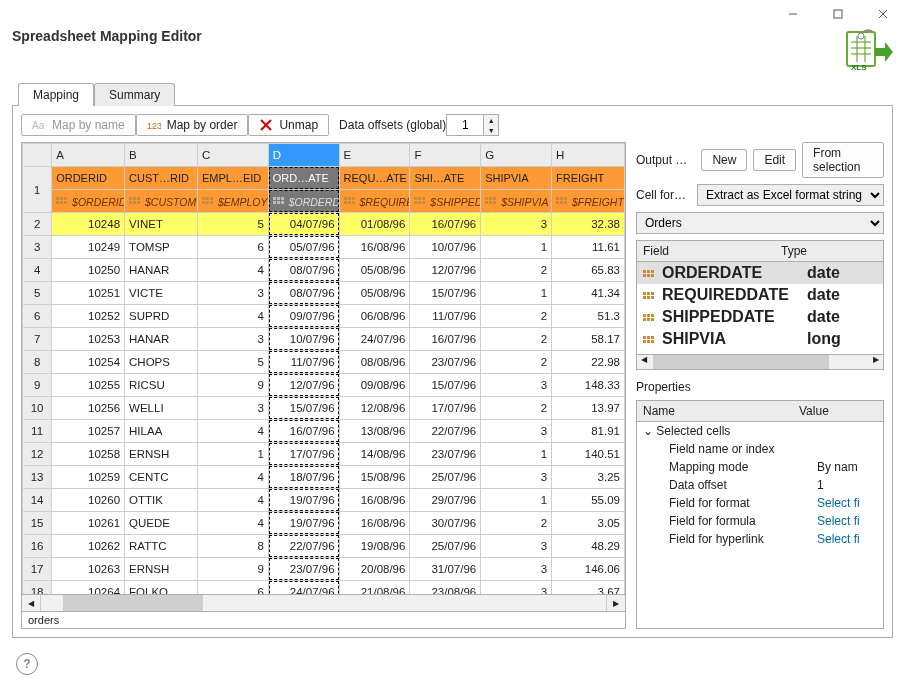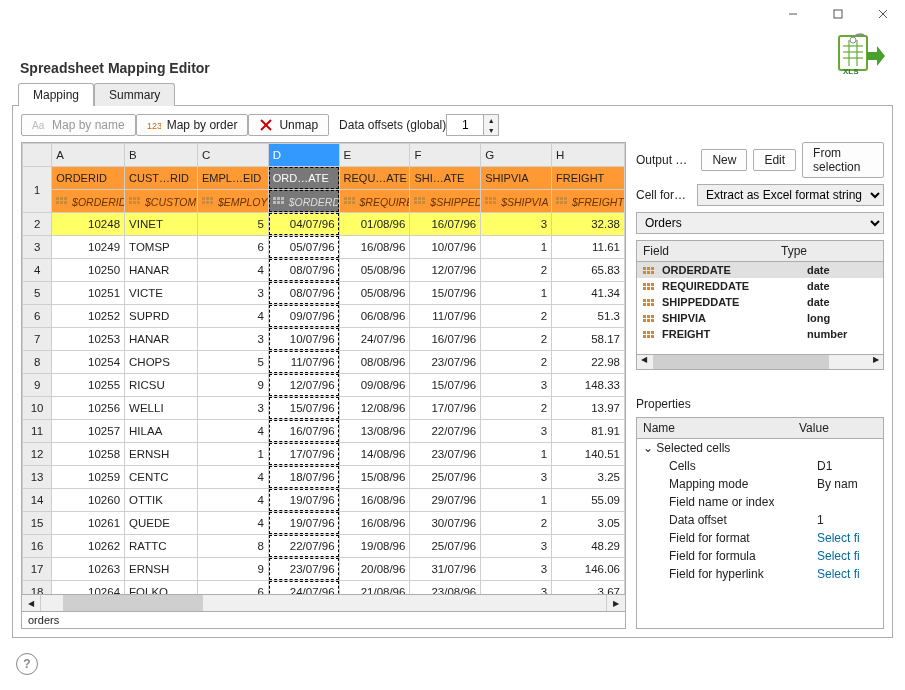--- a/index.html
+++ b/index.html
@@ -11,21 +11,21 @@
     --dark-blue:#0066cc;
     --orange:#ff9933;
     --yellow:#ffff66;
     --gray-header:#787878;
     --white:#ffffff;
   }
   html,body{margin:0;padding:0;font-family:"Segoe UI",Tahoma,Arial,sans-serif;font-size:12px;color:#222;background:#fff;height:100%;}
   .window{width:905px;height:690px;display:flex;flex-direction:column;background:#fff;position:relative;}
   .titlebar{height:28px;display:flex;align-items:center;justify-content:flex-end;}
   .title-ctrl{width:45px;height:28px;display:flex;align-items:center;justify-content:center;color:#666;}
-  .topbar{height:48px;display:flex;align-items:flex-end;padding:0 20px;justify-content:space-between;}
+  .topbar{height:48px;display:flex;align-items:flex-start;padding:0 12px;justify-content:space-between;}
   .app-title{font-weight:600;font-size:14px;color:#333;}
   .export-icon{width:48px;height:44px;position:relative;}
   .export-icon svg{width:100%;height:100%;}
   .tabstrip{display:flex;gap:0;padding-left:18px;margin-top:6px;}
   .tab{border:1px solid var(--border);border-bottom:none;padding:4px 14px;background:var(--header-bg);position:relative;top:1px;border-radius:3px 3px 0 0;font-size:12px;}
   .tab.active{background:#fff;z-index:2;}
   .tab-content{border:1px solid var(--border);margin:0 12px 0 12px;padding:8px;flex:1;display:flex;flex-direction:column;min-height:0;}
   .toolbar{display:flex;align-items:center;margin-bottom:6px;flex-wrap:wrap;}
   .btn{border:1px solid var(--border);background:#fdfdfd;padding:3px 10px;display:inline-flex;align-items:center;gap:6px;cursor:default;font-size:12px;border-radius:2px;}
   .btn.disabled{color:#999;}
@@ -60,26 +60,26 @@
   .hscroll .thumb{height:100%;background:#cfcfcf;width:140px;margin-left:22px;}
   .sheettab-strip{border:1px solid var(--border);border-top:none;padding:2px 6px;font-size:11px;background:#fff;display:flex;gap:6px;align-items:center;}
   .side-pane{width:248px;display:flex;flex-direction:column;gap:6px;min-height:0;}
   .side-row{display:flex;align-items:center;gap:6px;}
   .side-row>label{white-space:nowrap;overflow:hidden;text-overflow:ellipsis;font-size:12px;}
   select.drop{flex:1;border:1px solid var(--border);padding:2px 4px;font-size:12px;}
   select.full{width:100%;border:1px solid var(--border);padding:2px 4px;font-size:12px;}
   .field-list{border:1px solid var(--border);height:128px;overflow:hidden;display:flex;flex-direction:column;}
   .field-list .fl-head{display:flex;background:var(--header-bg);border-bottom:1px solid var(--border);font-size:12px;}
   .field-list .fl-head>div{padding:3px 6px;}
-  .fl-row{display:flex;align-items:center;padding:2px 6px;gap:6px;font-size:11px;}
+  .fl-row{display:flex;align-items:center;padding:2px 6px;gap:6px;font-size:16px;}
   .fl-row.sel{background:#e0e0e0;}
   .fl-row .nm{flex:1;font-weight:600;display:flex;align-items:center;gap:6px;}
   .fl-row .tp{width:70px;font-weight:600;}
   .fl-scroll{display:flex;background:#f0f0f0;border-top:1px solid var(--border);height:14px;}
-  .props-label{margin-top:21px;}
+  .props-label{margin-top:4px;}
   .props{border:1px solid var(--border);flex:1;overflow:hidden;display:flex;flex-direction:column;min-height:0;}
   .props .pr-head{display:flex;background:var(--header-bg);border-bottom:1px solid var(--border);font-size:12px;}
   .props .pr-head>div{padding:3px 6px;}
   .pr-row{display:flex;padding:2px 6px;font-size:12px;}
   .pr-row .pn{flex:1;}
   .pr-row .pv{width:60px;white-space:nowrap;overflow:hidden;}
   .pr-row .pv.faint{color:#0369a1;}
   .footer{height:52px;display:flex;align-items:center;justify-content:space-between;padding:0 16px;}
   .help{width:20px;height:20px;border:1.5px solid #888;border-radius:50%;display:flex;align-items:center;justify-content:center;color:#888;font-weight:600;}
   .footer-btns{display:flex;gap:12px;}
@@ -564,30 +564,26 @@
             <div style="flex:1">Name</div>
             <div style="width:52px">Value</div>
             <div style="width:14px"></div>
           </div>
           <div id="props-body" style="flex:1;overflow:hidden;">
               <div class="pr-row">
                 <div class="pn"><span style="display:inline-block;width:10px;">⌄</span> Selected cells</div>
                 <div class="pv"></div>
               </div>
               <div class="pr-row">
-                <div class="pn" style="padding-left:26px;">Cells</div>
-                <div class="pv">D1</div>
+                <div class="pn" style="padding-left:26px;">Field name or index</div>
+                <div class="pv"></div>
               </div>
               <div class="pr-row">
                 <div class="pn" style="padding-left:26px;">Mapping mode</div>
                 <div class="pv">By nam</div>
-              </div>
-              <div class="pr-row">
-                <div class="pn" style="padding-left:26px;">Field name or index</div>
-                <div class="pv"></div>
               </div>
               <div class="pr-row">
                 <div class="pn" style="padding-left:26px;">Data offset</div>
                 <div class="pv">1</div>
               </div>
               <div class="pr-row">
                 <div class="pn" style="padding-left:26px;">Field for format</div>
                 <div class="pv faint">Select fi</div>
               </div>
               <div class="pr-row">

